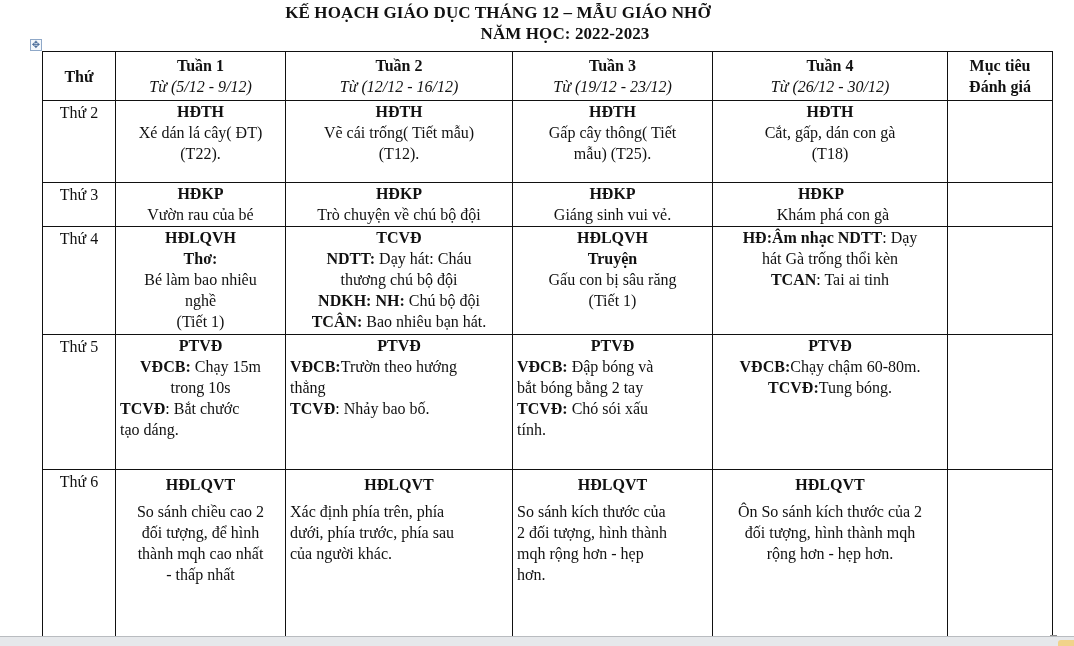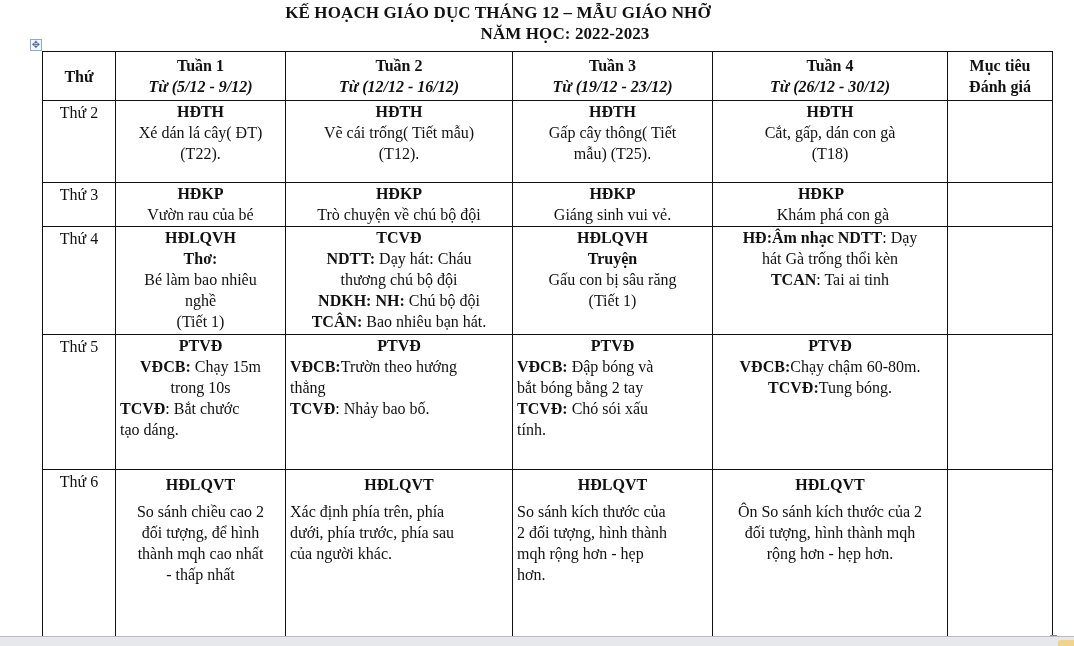--- a/index.html
+++ b/index.html
@@ -29,21 +29,21 @@
   table.plan td, table.plan th {
     border: 1.5px solid #111;
     vertical-align: top;
     padding: 0 4px;
     font-size: 16px; line-height: 21px;
     font-weight: normal;
     text-align: center;
   }
   table.plan th { vertical-align: middle; font-weight: bold; }
   .wk { font-weight: bold; display:block; }
-  .rng { font-style: italic; font-weight: bold; display:block; }
+  .rng { font-style: italic; font-weight: normal; display:block; }
   .day { font-weight: bold; padding-top: 1px !important; margin-left: 24px; }
   .b { font-weight: bold; margin-top: 20px; }
   .line { display: block; }
   .left { text-align: left !important; }
   .cell-lead { display:block; font-weight:bold; }
   .f6 td { line-height: 28px; }
   .f6 .lead6 { display:block; font-weight:bold; margin-top: 4px; margin-bottom: 6px; }
   .bottom-bar {
     position: absolute; left: 0; top: 636px; width: 1074px; height: 10px;
     background: #e6e8eb; border-top: 1px solid #b9bcc0;

